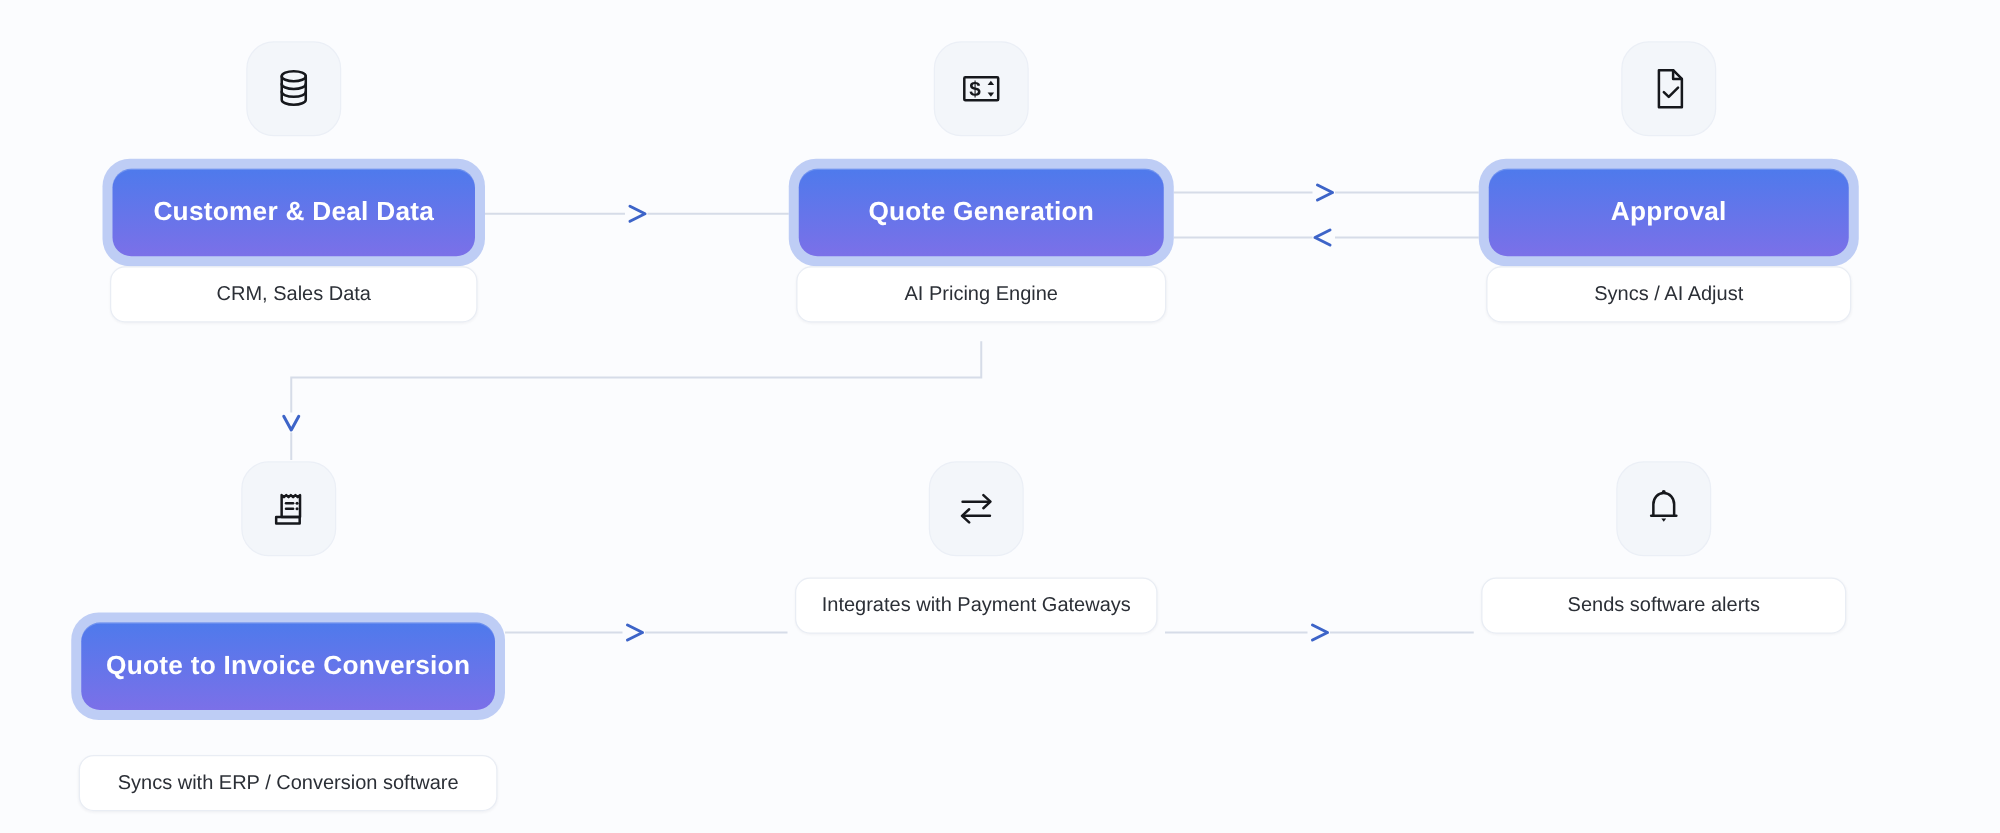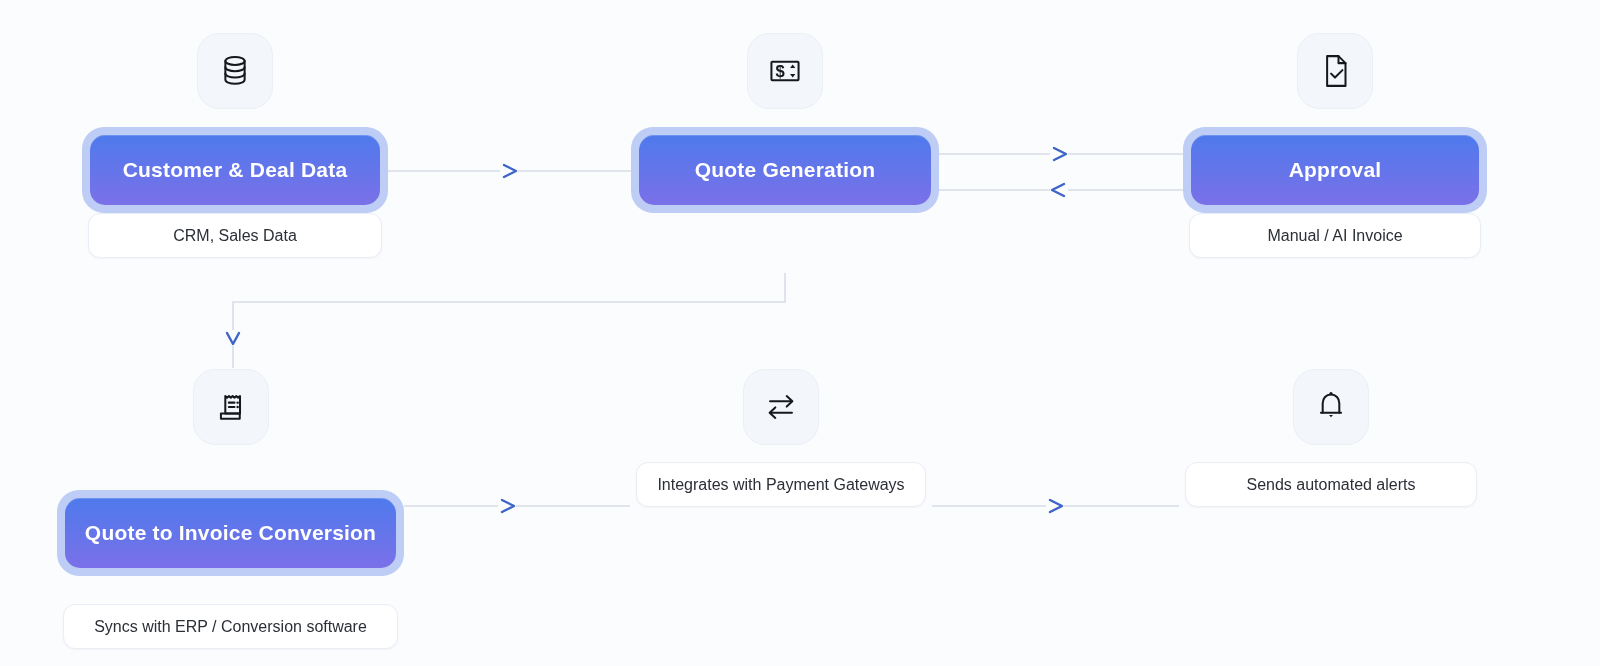--- a/index.html
+++ b/index.html
@@ -111,34 +111,35 @@
       <svg width="42" height="42" viewBox="0 0 48 48">
         <rect class="ic" x="8.5" y="13.5" width="31" height="21" rx="1" stroke-width="2.8"></rect>
         <text x="13" y="31" font-size="19" font-weight="bold" fill="#16181c" font-family="'Liberation Sans',sans-serif">$</text>
         <path class="ic-fill" d="M29.8 20.6 l3 -4 3 4 z"></path>
         <path class="ic-fill" d="M29.8 27.4 l3 4 3 -4 z"></path>
       </svg>
     </div>
     <div class="btn">
       <div class="btn-inner">Quote Generation</div>
     </div>
+    <div class="sub">AI Pricing Engine</div>
   </div>
 
   <div class="node n3">
     <div class="tile">
       <svg width="42" height="42" viewBox="0 0 48 48">
         <path class="ic" d="M15 41 V7 h13 l8 8 v26 z"></path>
         <path class="ic" d="M28 7 v8 h8"></path>
         <path class="ic" d="M19.5 27 l4.5 4.5 l8.5 -8.5"></path>
       </svg>
     </div>
     <div class="btn">
       <div class="btn-inner">Approval</div>
     </div>
-    <div class="sub">Manual / AI Invoice</div>
+    <div class="sub">Syncs / AI Adjust</div>
   </div>
 
   <div class="node n4 row2">
     <div class="tile">
       <svg width="42" height="42" viewBox="0 0 48 48">
         <path class="ic" stroke-width="2.1" d="M17.5 31.5 V11.5 l2.1 1.9 2.1 -1.9 2.1 1.9 2.1 -1.9 2.1 1.9 2.1 -1.9 2.1 1.9 2.1 -1.9 V31.5 z"></path>
         <path class="ic" stroke-width="2.1" d="M12.5 31.5 h21.5 v6 H12.5 z"></path>
         <path class="ic" stroke-width="2.1" d="M21.5 19 h6.5"></path>
         <path class="ic" stroke-width="2.1" d="M21.5 24 h6.5"></path>
         <circle class="ic-fill" cx="31.6" cy="19" r="1.4"></circle>
@@ -165,16 +166,16 @@
 
   <div class="node n6 row2">
     <div class="tile">
       <svg width="42" height="42" viewBox="0 0 48 48">
         <circle class="ic-fill" cx="24" cy="8.7" r="1.8"></circle>
         <path class="ic" d="M33.5 30.5 V19.8 c0 -5.6 -3.9 -10.2 -9.5 -10.2 s-9.5 4.6 -9.5 10.2 V30.5"></path>
         <path class="ic" d="M12.5 30.5 h23"></path>
         <path class="ic-fill" d="M21.8 33 l2.2 2.8 l2.2 -2.8 z"></path>
       </svg>
     </div>
-    <div class="sub">Sends automated alerts</div>
+    <div class="sub">Sends software alerts</div>
   </div>
 
 </div>
 
 </body></html>

